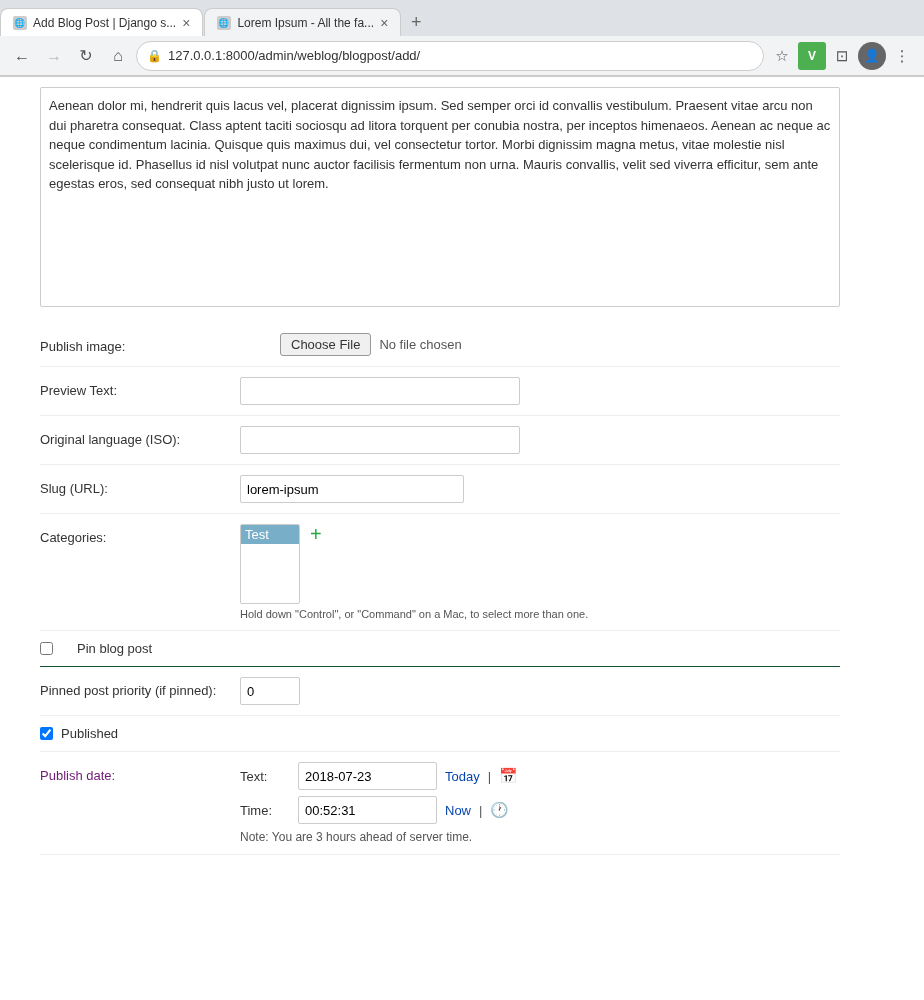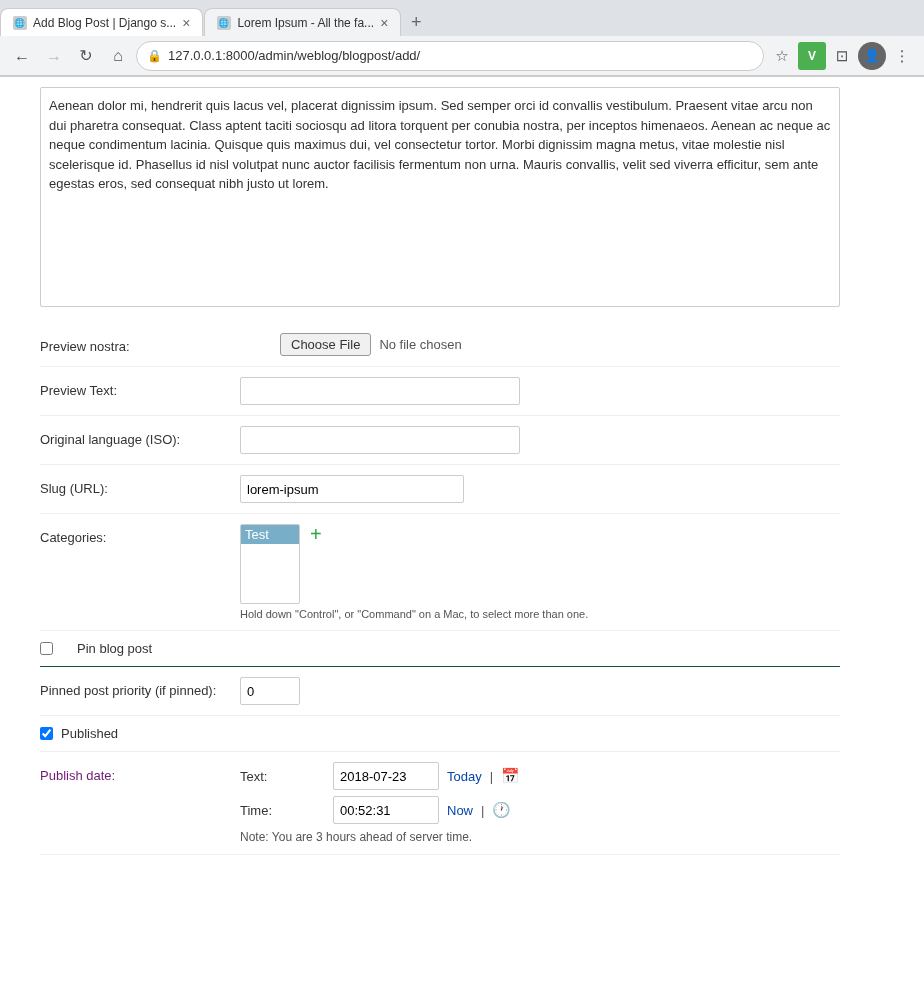--- a/index.html
+++ b/index.html
@@ -324,28 +324,27 @@
       align-items: center;
       gap: 8px;
       margin-bottom: 6px;
     }
     .dt-label {
       width: 50px;
       font-size: 13px;
       color: #333;
     }
     .dt-input {
-      width: 106px;
+      width: 139px;
       height: 28px;
       border: 1px solid #ccc;
       padding: 0 6px;
       font-size: 13px;
       border-radius: 2px;
       outline: none;
-      margin-left: 35px;
     }
     .dt-link {
       color: #0645ad;
       text-decoration: none;
       font-size: 13px;
       cursor: pointer;
     }
     .dt-separator {
       color: #555;
       font-size: 13px;
@@ -417,21 +416,21 @@
 </div>
 
 <div class="page-content">
   <div class="admin-content">
 
     <div class="content-textarea-container">
       <div class="content-text">Aenean dolor mi, hendrerit quis lacus vel, placerat dignissim ipsum. Sed semper orci id convallis vestibulum. Praesent vitae arcu non dui pharetra consequat. Class aptent taciti sociosqu ad litora torquent per conubia nostra, per inceptos himenaeos. Aenean ac neque ac neque condimentum lacinia. Quisque quis maximus dui, vel consectetur tortor. Morbi dignissim magna metus, vitae molestie nisl scelerisque id. Phasellus id nisl volutpat nunc auctor facilisis fermentum non urna. Mauris convallis, velit sed viverra efficitur, sem ante egestas eros, sed consequat nibh justo ut lorem.</div>
     </div>
 
     <div class="form-row">
-      <div class="form-label">Preview nostra:</div>
+      <div class="form-label">Publish image:</div>
       <div class="form-field">
         <div class="file-input-row">
           <button class="choose-file-btn">Choose File</button>
           <span class="no-file-label">No file chosen</span>
         </div>
       </div>
     </div>
 
     <div class="form-row">
       <div class="form-label">Preview Text:</div>

